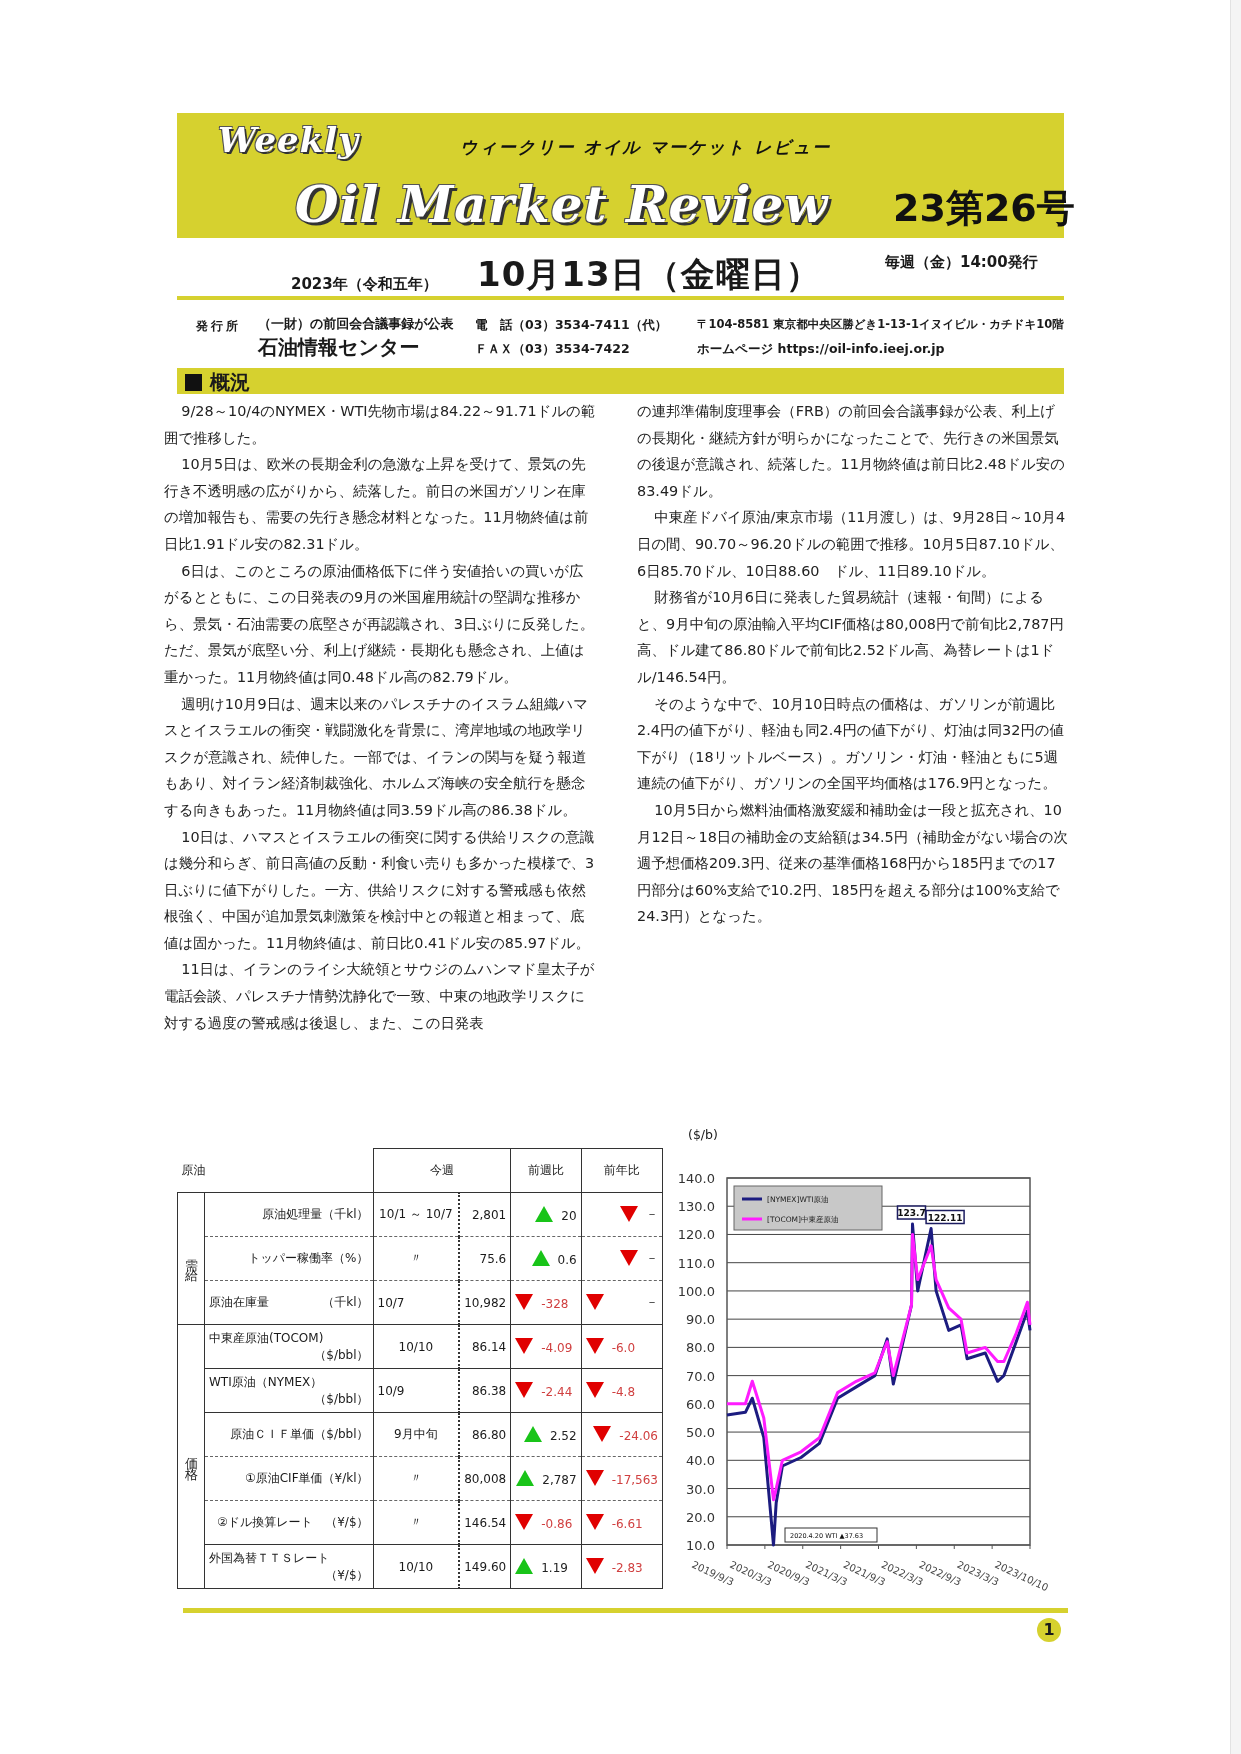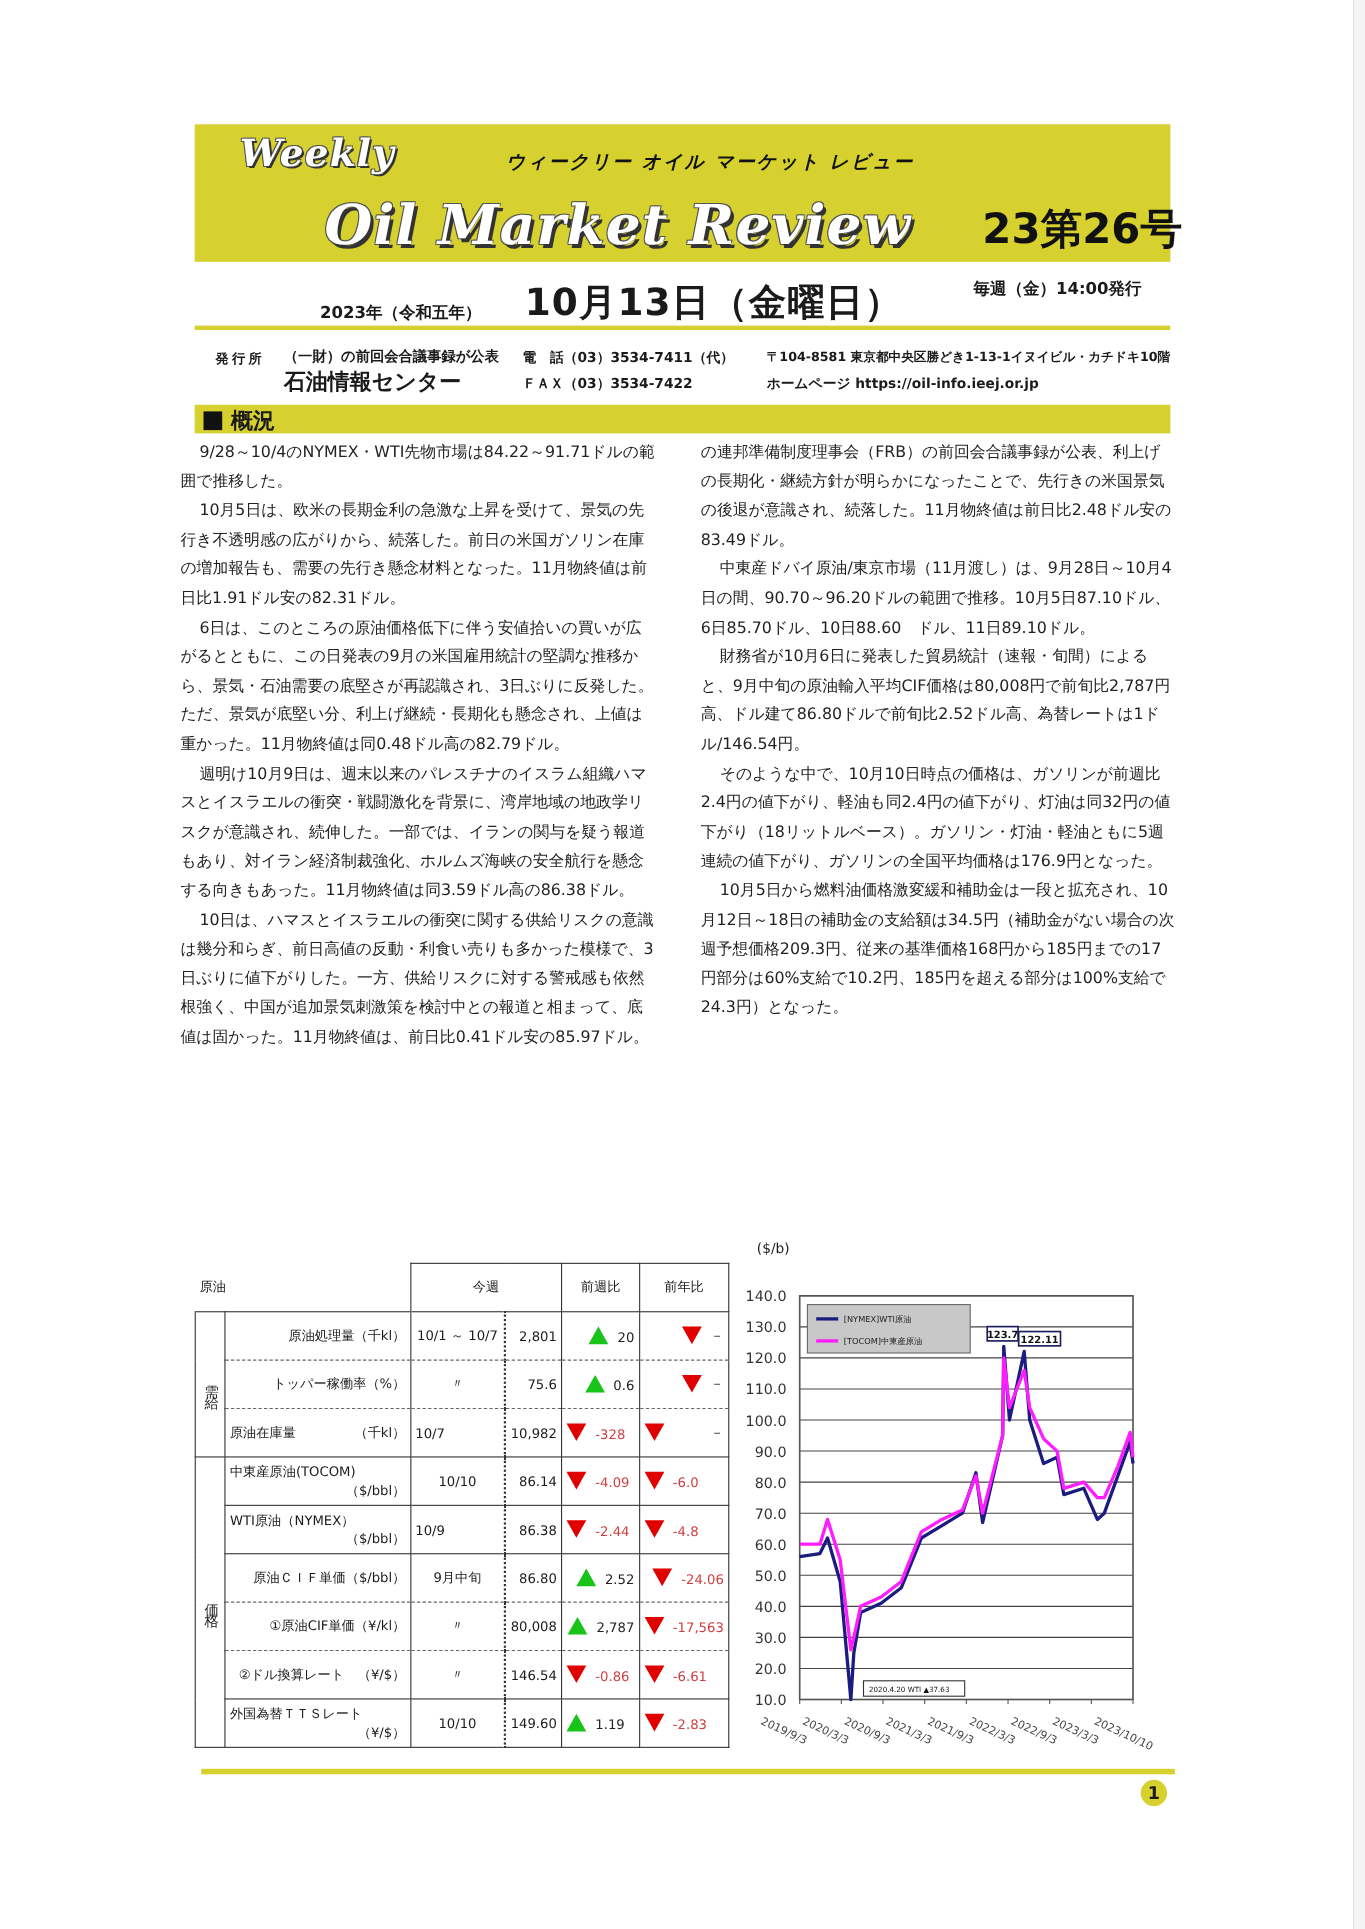--- a/index.html
+++ b/index.html
@@ -73,20 +73,21 @@
 
 <div class="section-bar"></div>
 <div class="section-title"><span class="sq"></span><span>概況</span></div>
 
 <div class="col" style="left:164px;">
   <p>9/28～10/4のNYMEX・WTI先物市場は84.22～91.71ドルの範囲で推移した。</p>
   <p>10月5日は、欧米の長期金利の急激な上昇を受けて、景気の先行き不透明感の広がりから、続落した。前日の米国ガソリン在庫の増加報告も、需要の先行き懸念材料となった。11月物終値は前日比1.91ドル安の82.31ドル。</p>
   <p>6日は、このところの原油価格低下に伴う安値拾いの買いが広がるとともに、この日発表の9月の米国雇用統計の堅調な推移から、景気・石油需要の底堅さが再認識され、3日ぶりに反発した。ただ、景気が底堅い分、利上げ継続・長期化も懸念され、上値は重かった。11月物終値は同0.48ドル高の82.79ドル。</p>
   <p>週明け10月9日は、週末以来のパレスチナのイスラム組織ハマスとイスラエルの衝突・戦闘激化を背景に、湾岸地域の地政学リスクが意識され、続伸した。一部では、イランの関与を疑う報道もあり、対イラン経済制裁強化、ホルムズ海峡の安全航行を懸念する向きもあった。11月物終値は同3.59ドル高の86.38ドル。</p>
   <p>10日は、ハマスとイスラエルの衝突に関する供給リスクの意識は幾分和らぎ、前日高値の反動・利食い売りも多かった模様で、3日ぶりに値下がりした。一方、供給リスクに対する警戒感も依然根強く、中国が追加景気刺激策を検討中との報道と相まって、底値は固かった。11月物終値は、前日比0.41ドル安の85.97ドル。</p>
+  <p>11日は、イランのライシ大統領とサウジのムハンマド皇太子が電話会談、パレスチナ情勢沈静化で一致、中東の地政学リスクに対する過度の警戒感は後退し、また、この日発表</p>
 </div>
 <div class="col" style="left:637px;">
   <p class="noindent">の連邦準備制度理事会（FRB）の前回会合議事録が公表、利上げの長期化・継続方針が明らかになったことで、先行きの米国景気の後退が意識され、続落した。11月物終値は前日比2.48ドル安の83.49ドル。</p>
   <p>中東産ドバイ原油/東京市場（11月渡し）は、9月28日～10月4日の間、90.70～96.20ドルの範囲で推移。10月5日87.10ドル、6日85.70ドル、10日88.60　ドル、11日89.10ドル。</p>
   <p>財務省が10月6日に発表した貿易統計（速報・旬間）によると、9月中旬の原油輸入平均CIF価格は80,008円で前旬比2,787円高、ドル建て86.80ドルで前旬比2.52ドル高、為替レートは1ドル/146.54円。</p>
   <p>そのような中で、10月10日時点の価格は、ガソリンが前週比2.4円の値下がり、軽油も同2.4円の値下がり、灯油は同32円の値下がり（18リットルベース）。ガソリン・灯油・軽油ともに5週連続の値下がり、ガソリンの全国平均価格は176.9円となった。</p>
   <p>10月5日から燃料油価格激変緩和補助金は一段と拡充され、10月12日～18日の補助金の支給額は34.5円（補助金がない場合の次週予想価格209.3円、従来の基準価格168円から185円までの17円部分は60%支給で10.2円、185円を超える部分は100%支給で24.3円）となった。</p>
 </div>
 
 <div class="tbl-wrap">

